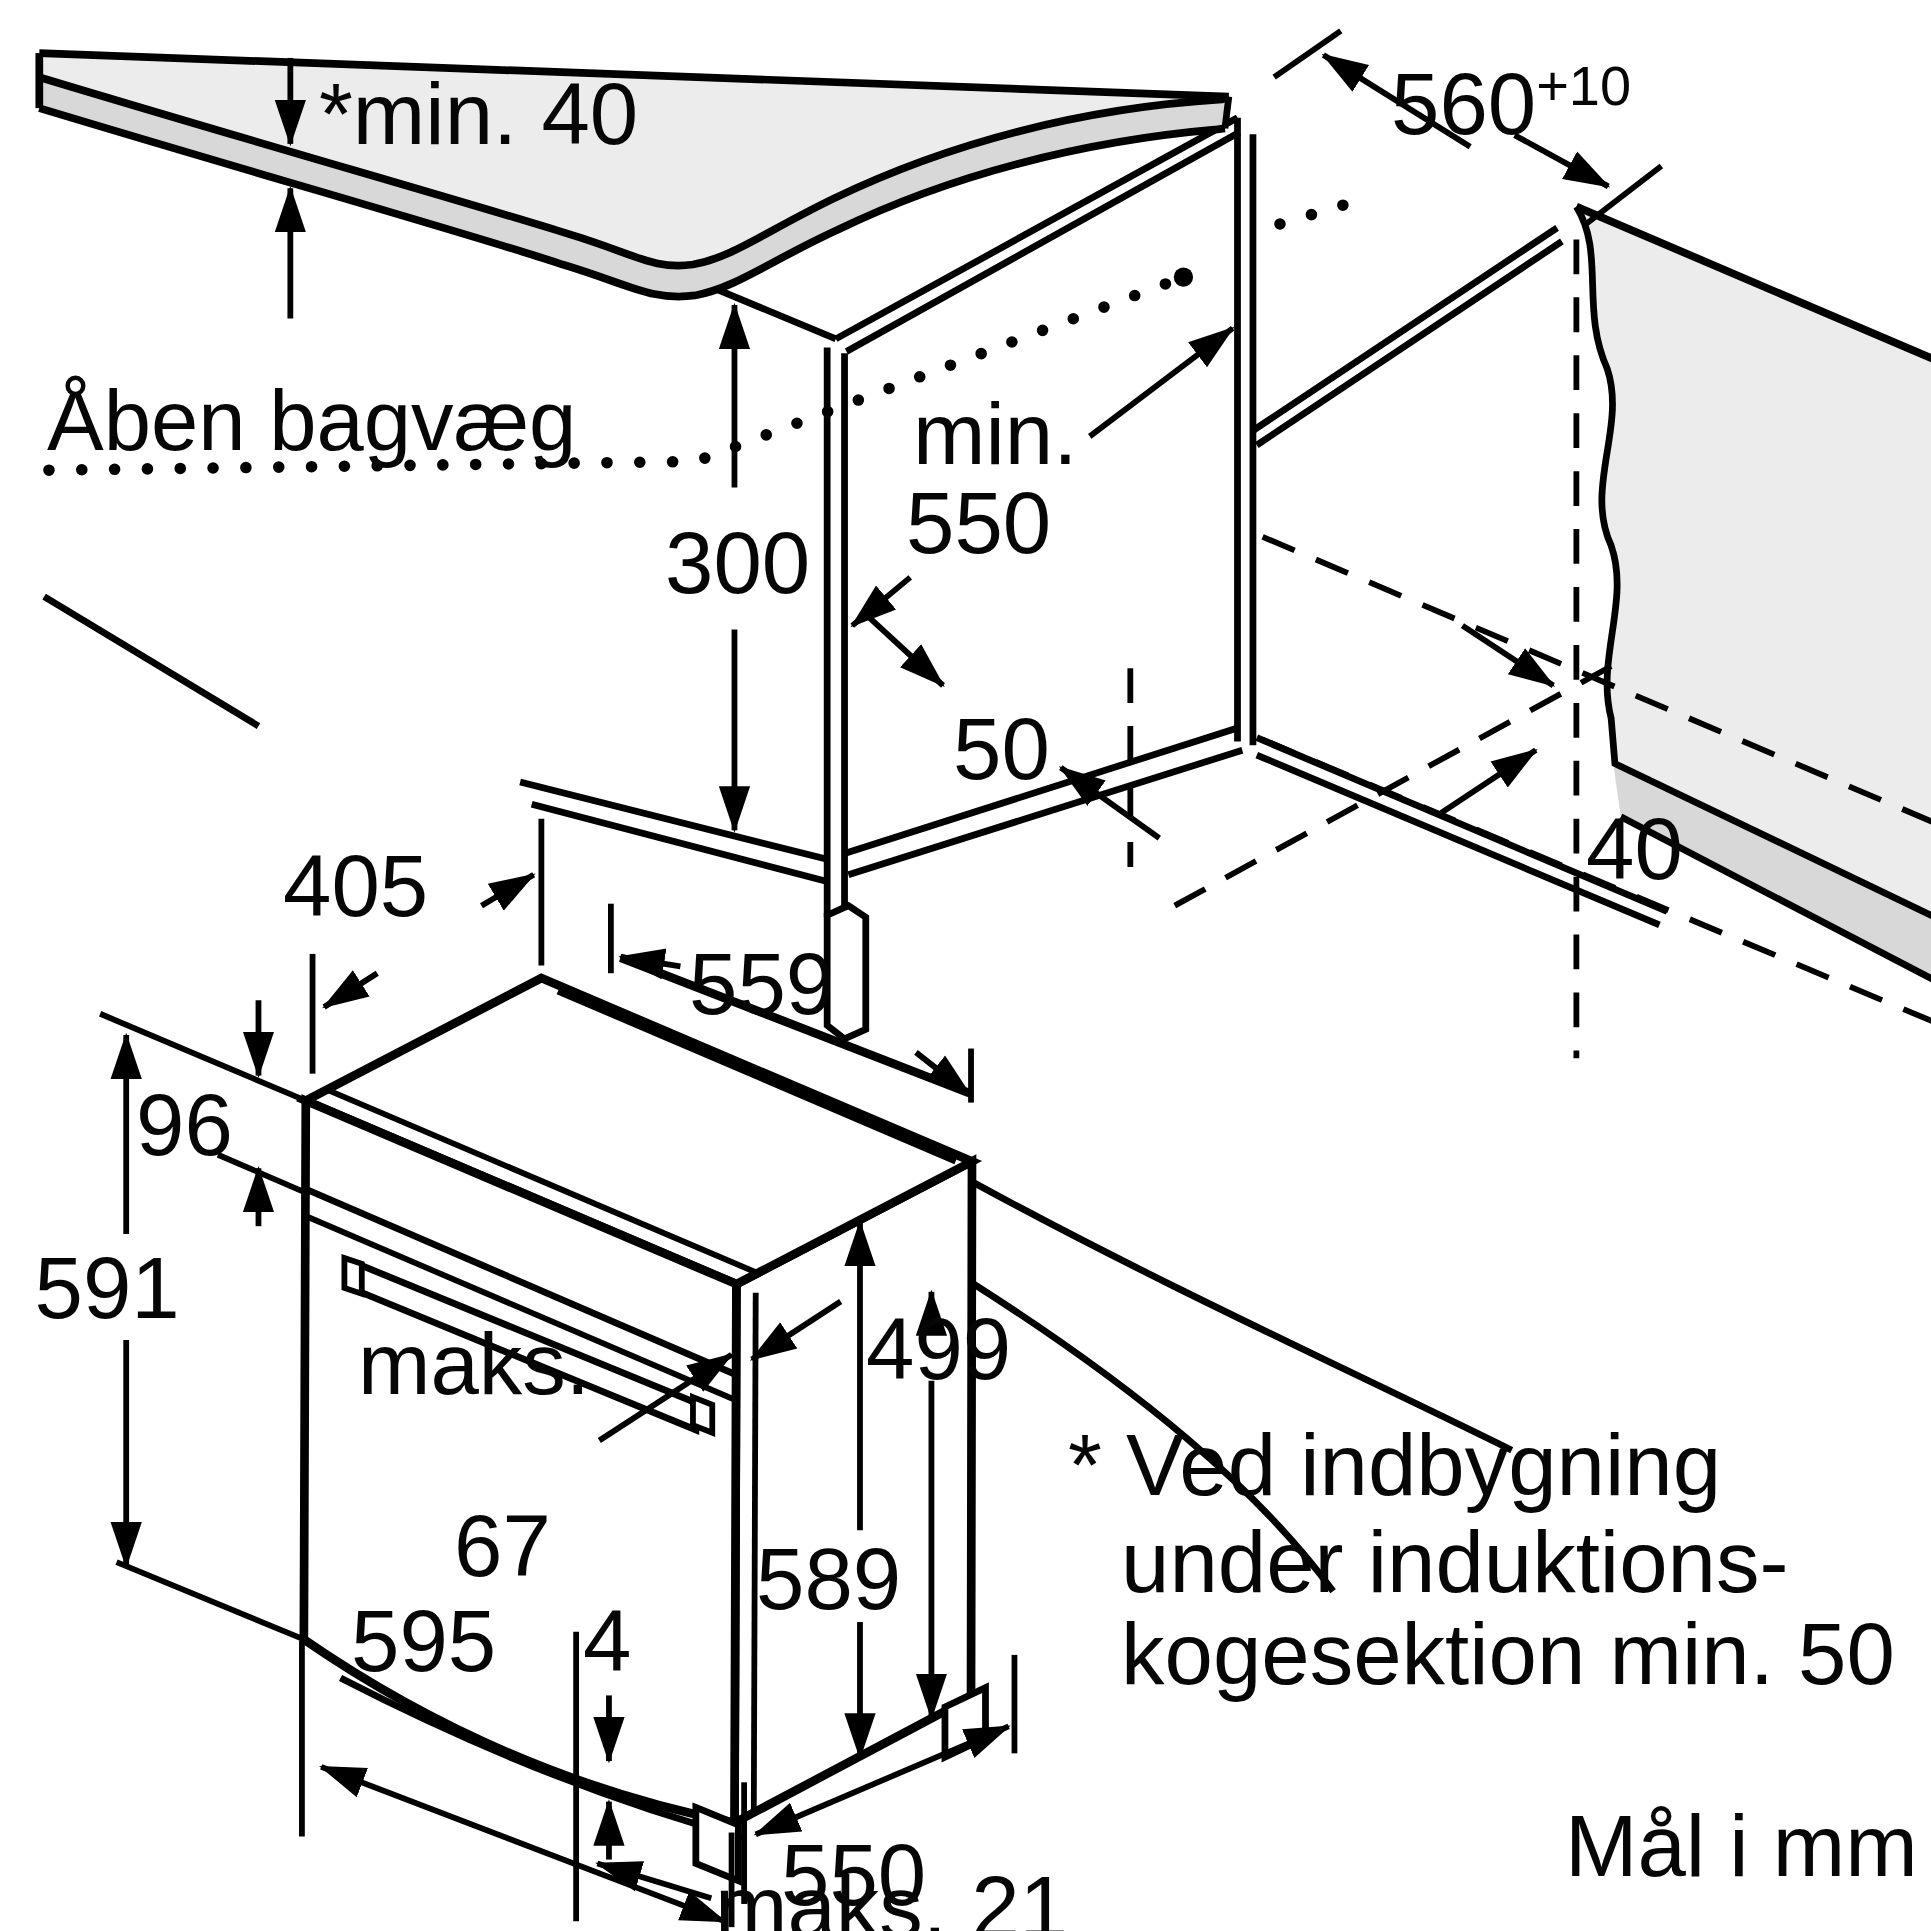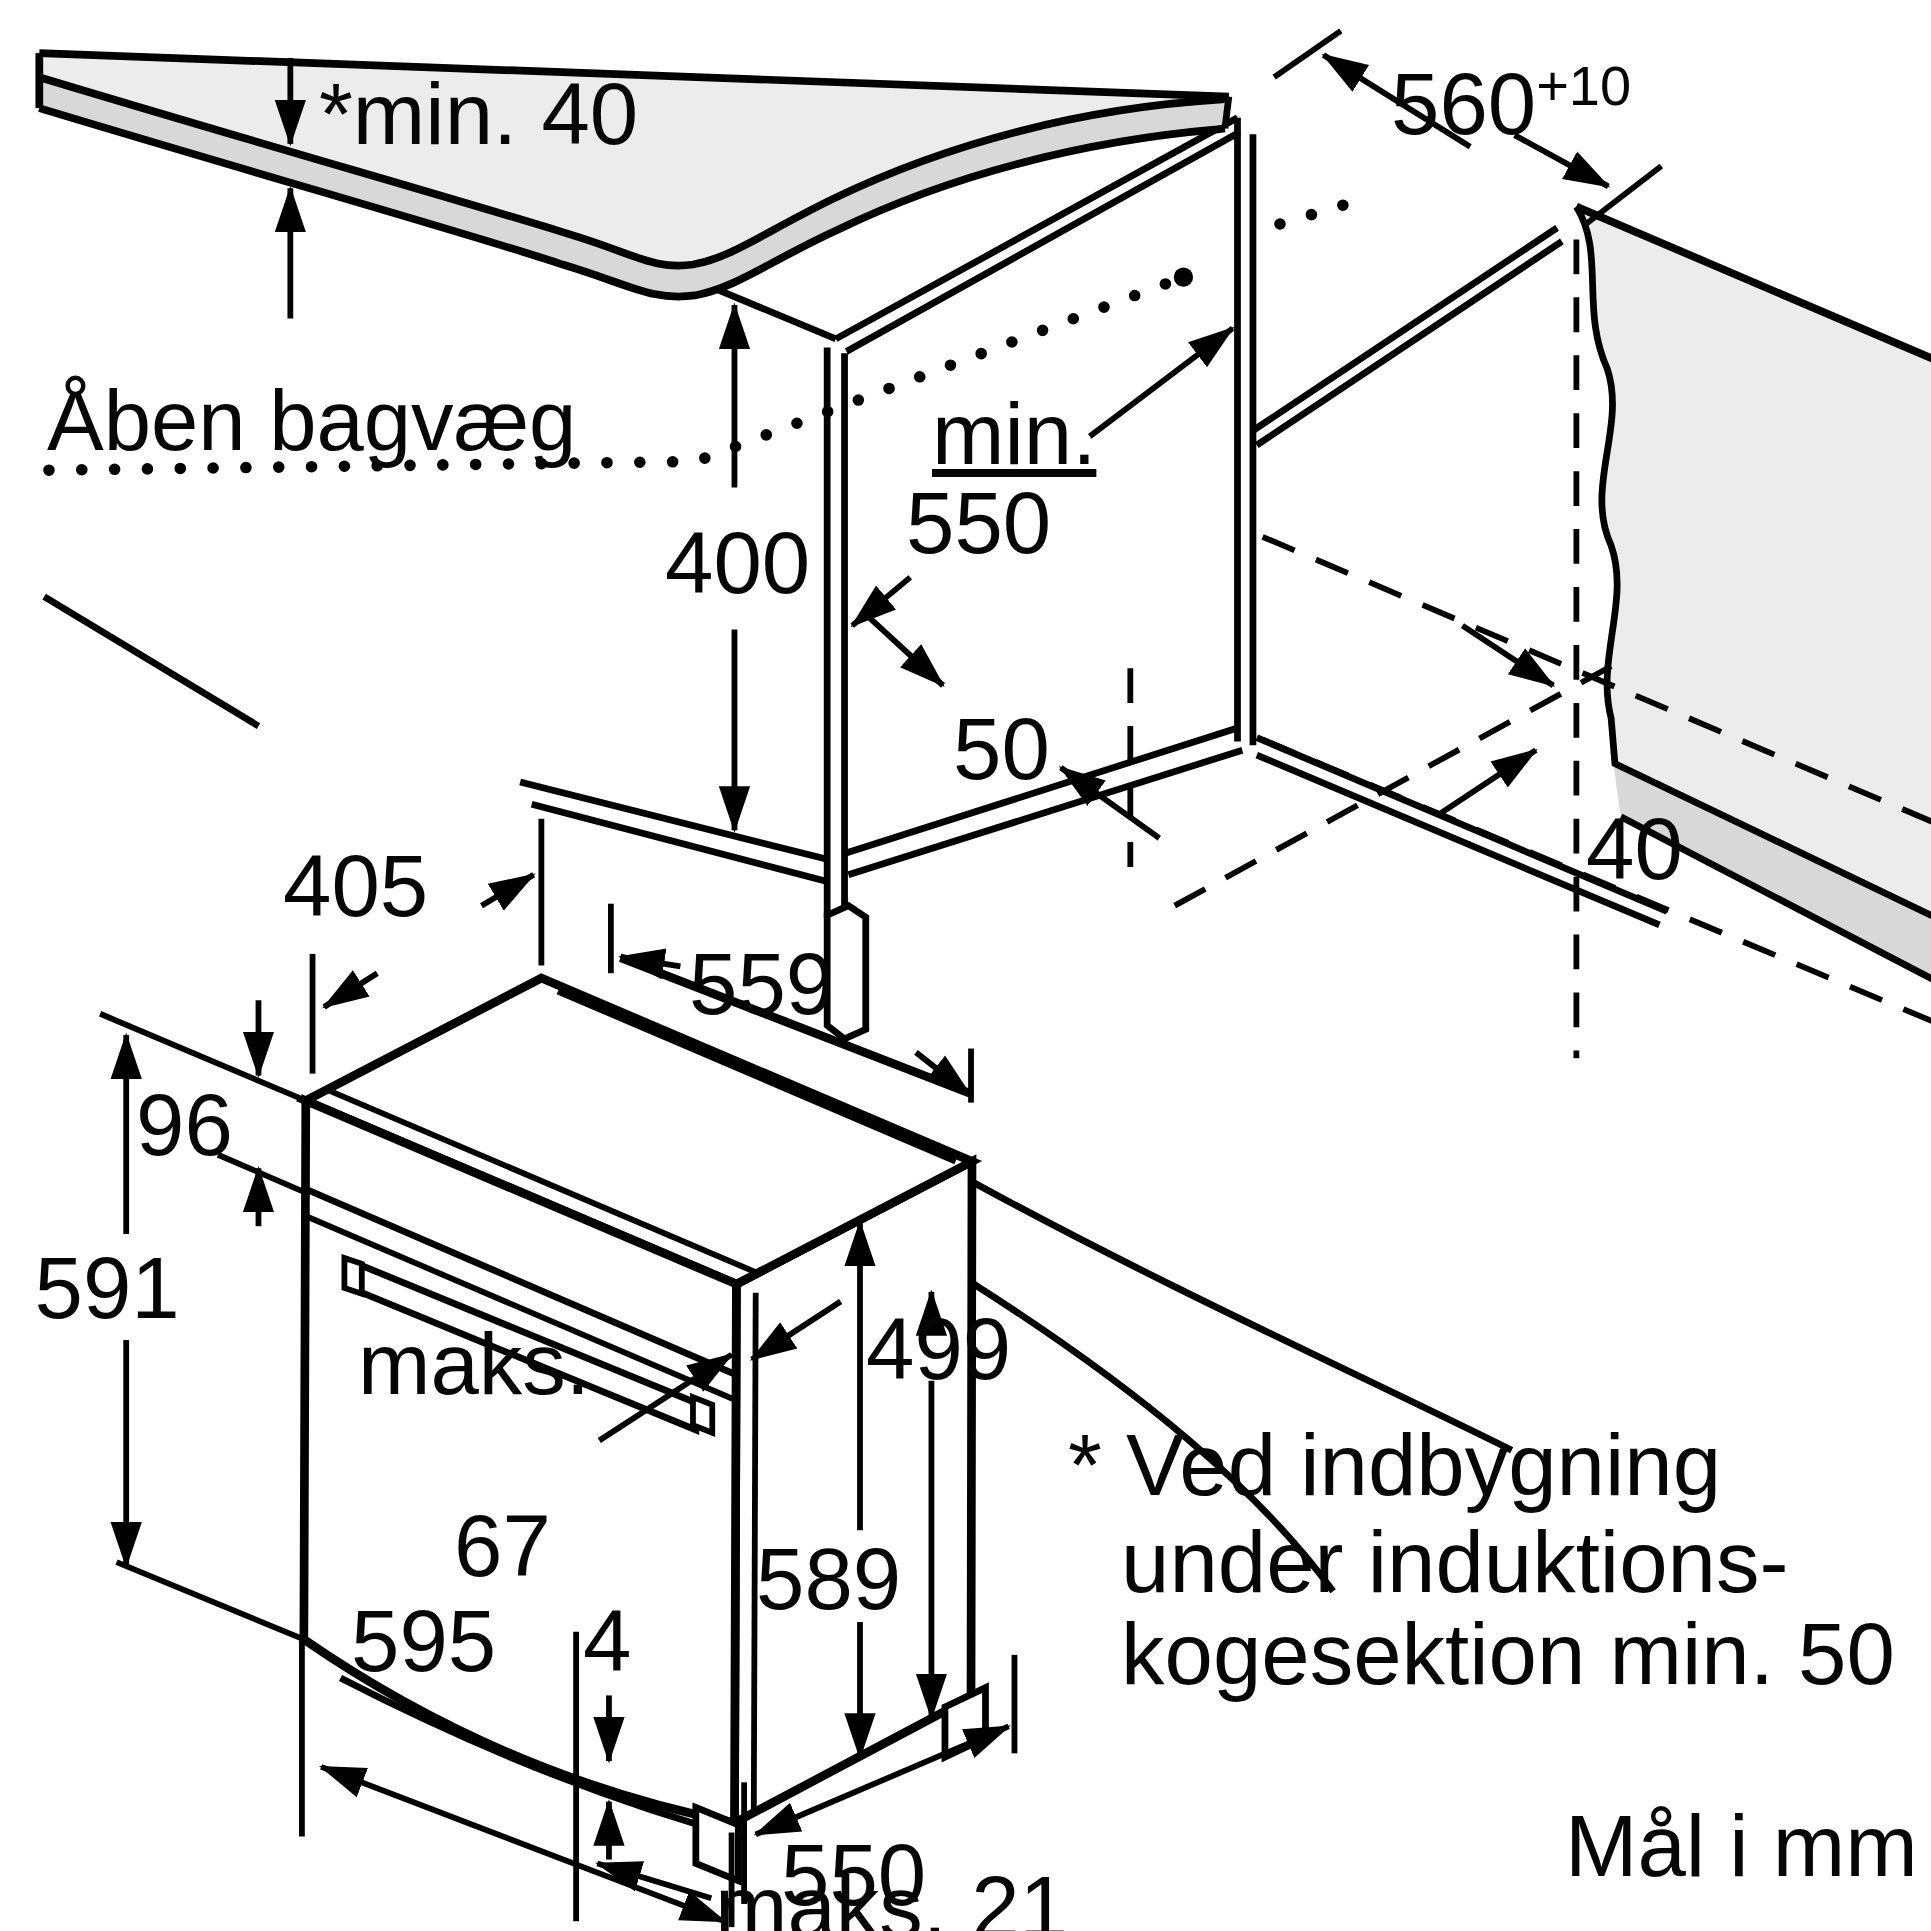--- a/index.html
+++ b/index.html
@@ -191,23 +191,23 @@
     </g>
   </g>
 </svg>
 
   <div class="lbl" style="left:299px;top:70px;">*min. 40</div>
 
   <div class="lbl" style="left:1371px;top:60px;"><span>560</span><span class="sup">+10</span></div>
 
   <div class="lbl small" style="left:27px;top:378px;">Åben bagvæg</div>
 
-  <div class="lbl" style="left:645px;top:519px;">400</div>
-
-  <div class="lbl" style="left:912px;top:390px;text-decoration:underline;">min.</div>
+  <div class="lbl" style="left:645px;top:519px;">300</div>
+
+  <div class="lbl" style="left:893px;top:390px;">min.</div>
   <div class="lbl" style="left:886px;top:479px;">550</div>
 
   <div class="lbl" style="left:933px;top:705px;">50</div>
   <div class="lbl" style="left:1566px;top:805px;">40</div>
 
   <div class="lbl" style="left:263px;top:842px;">405</div>
   <div class="lbl" style="left:669px;top:940px;">559</div>
 
   <div class="lbl" style="left:116px;top:1081px;">96</div>
   <div class="lbl" style="left:14.5px;top:1244px;">591</div>

